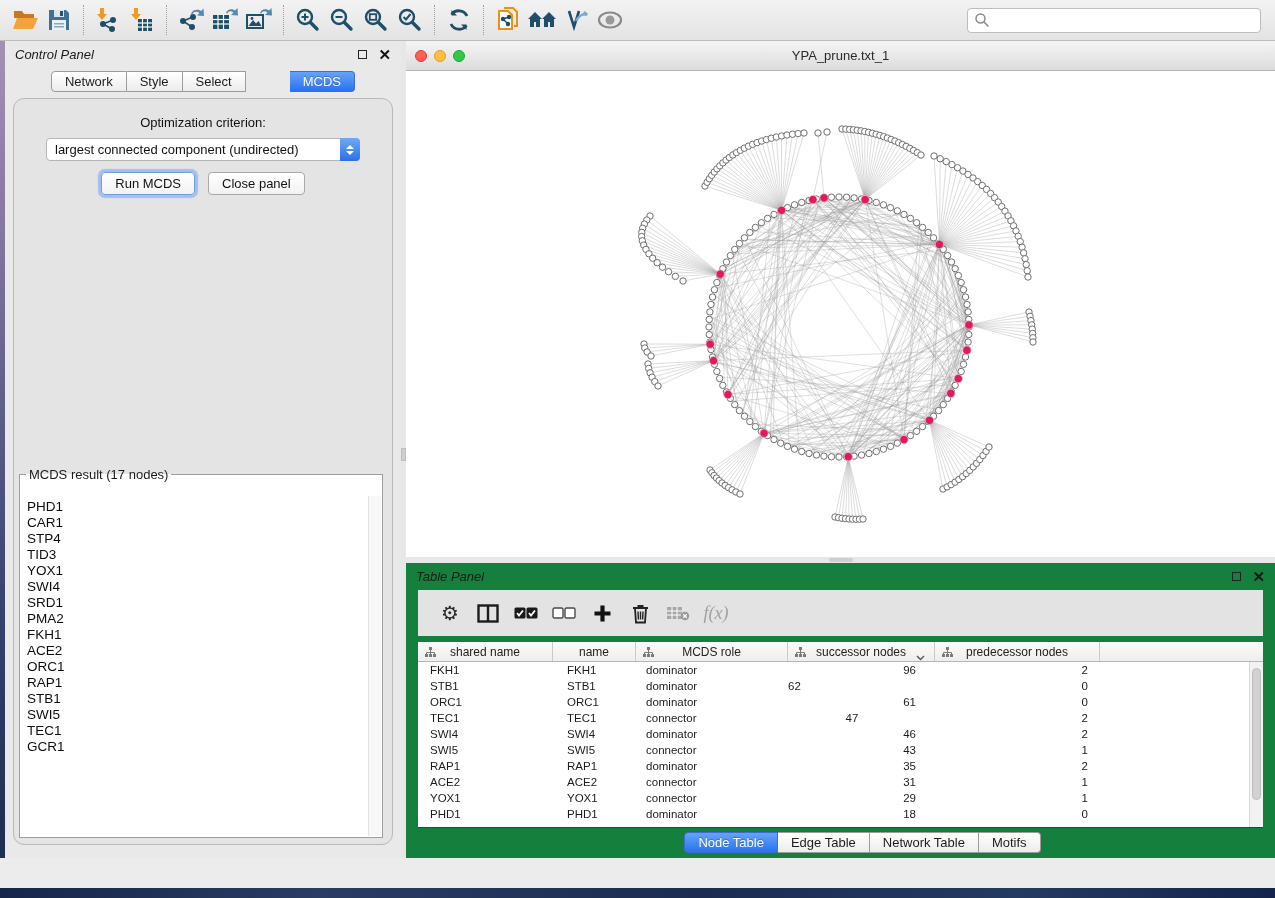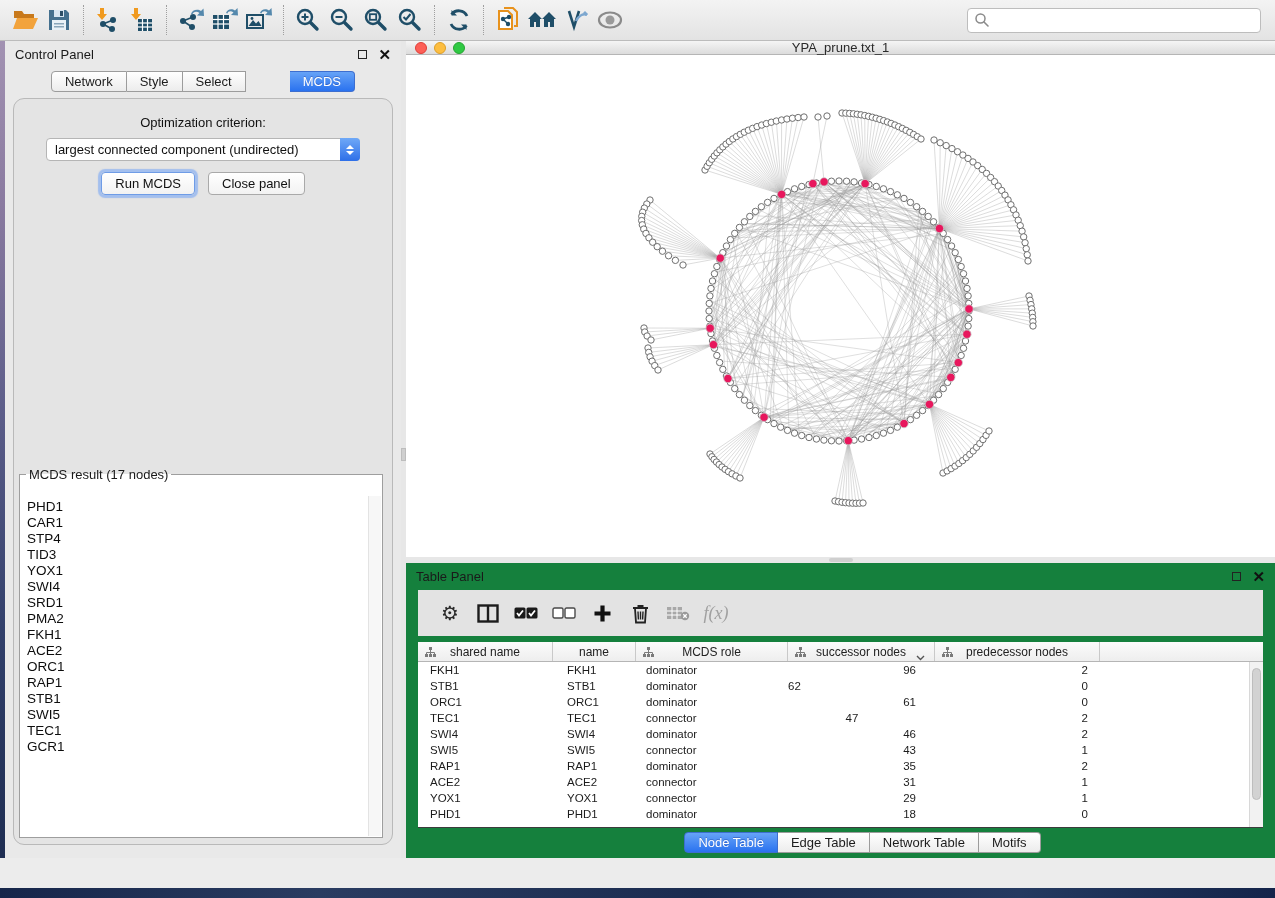--- a/index.html
+++ b/index.html
@@ -19,21 +19,21 @@
 
   
   .wall-left { position:absolute; left:0; top:41px; width:5px; height:817px;
     background:linear-gradient(#a292b2,#8a7aa0 20%,#5d5e8a 45%,#32406b 72%,#1e2d52); }
   .wall-bottom { position:absolute; left:0; top:888px; width:1275px; height:10px;
     background:linear-gradient(90deg,#16264a,#2a3c61 25%,#1b2c50 55%,#253a60 80%,#14244a); }
 
   
   .cpanel { position:absolute; left:5px; top:41px; width:396px; height:817px; background:#e9e9e9; }
   .panel-titlerow { height:27px; display:flex; align-items:center; padding:0 10px; }
-  .panel-title { font-size:13px; color:#1a1a1a; }
+  .panel-title { font-size:13px; color:#1a1a1a;font-style:italic; }
   .panel-winbtns { margin-left:auto; display:flex; align-items:center; gap:11px; }
   .float-ico { width:9px; height:9px; border:1.5px solid #222; display:inline-block; }
   .close-ico { font-size:15px; font-weight:bold; color:#111; line-height:10px; }
 
   .seg { display:inline-flex; }
   .seg .tab { border:1px solid #9c9c9c; border-left:none; background:linear-gradient(#ffffff,#ececec);
     padding:0 13px; font-size:13px; color:#1c1c1c; height:21px; line-height:20px; }
   .seg .tab:first-child { border-left:1px solid #9c9c9c; border-radius:4px 0 0 4px; }
   .seg .tab:last-child { border-radius:0 4px 4px 0; }
   .seg .tab.sel { background:linear-gradient(#66a3f7,#2a72ef); color:#fff; border-color:#3d6ecf;
@@ -65,21 +65,21 @@
   .mcds-scroll { position:absolute; right:1px; top:14px; bottom:1px; width:13px; background:#f7f7f7; border-left:1px solid #e3e3e3; }
 
   
   .vsplit { position:absolute; left:401px; top:41px; width:5px; height:817px; background:#e7e7e7; }
   .vsplit .handle { position:absolute; left:0px; top:407px; width:5px; height:13px; background:#cfcfcf; border:1px solid #bdbdbd; }
   .hsplit { position:absolute; left:406px; top:557px; width:869px; height:6px; background:#e7e7e7; }
   .hsplit .handle { position:absolute; left:50%; top:1px; width:24px; height:4px; margin-left:-12px; background:#cfcfcf; border-radius:2px; }
 
   
   .netwin { position:absolute; left:406px; top:41px; width:869px; height:516px; background:#fff; }
-  .net-titlebar { position:relative; height:14px; background:linear-gradient(#f5f5f5,#dcdcdc);
+  .net-titlebar { position:relative; height:30px; background:linear-gradient(#f5f5f5,#dcdcdc);
     border-bottom:1px solid #b5b5b5; display:flex; align-items:center; padding:0 9px; }
   .tl { width:12px; height:12px; border-radius:50%; margin-right:7px; }
   .tl.red { background:#fd5f57; border:1px solid #df3e38; }
   .tl.yel { background:#fdbe40; border:1px solid #dd9f28; }
   .tl.grn { background:#2fc943; border:1px solid #26a532; }
   .net-title { position:absolute; left:0; right:0; text-align:center; font-size:13px; color:#2a2a2a; }
   .net-canvas { position:relative; width:869px; height:490px; background:#ffffff; }
 
   
   .tpanel { position:absolute; left:406px; top:563px; width:869px; height:295px; background:#15803d; }

